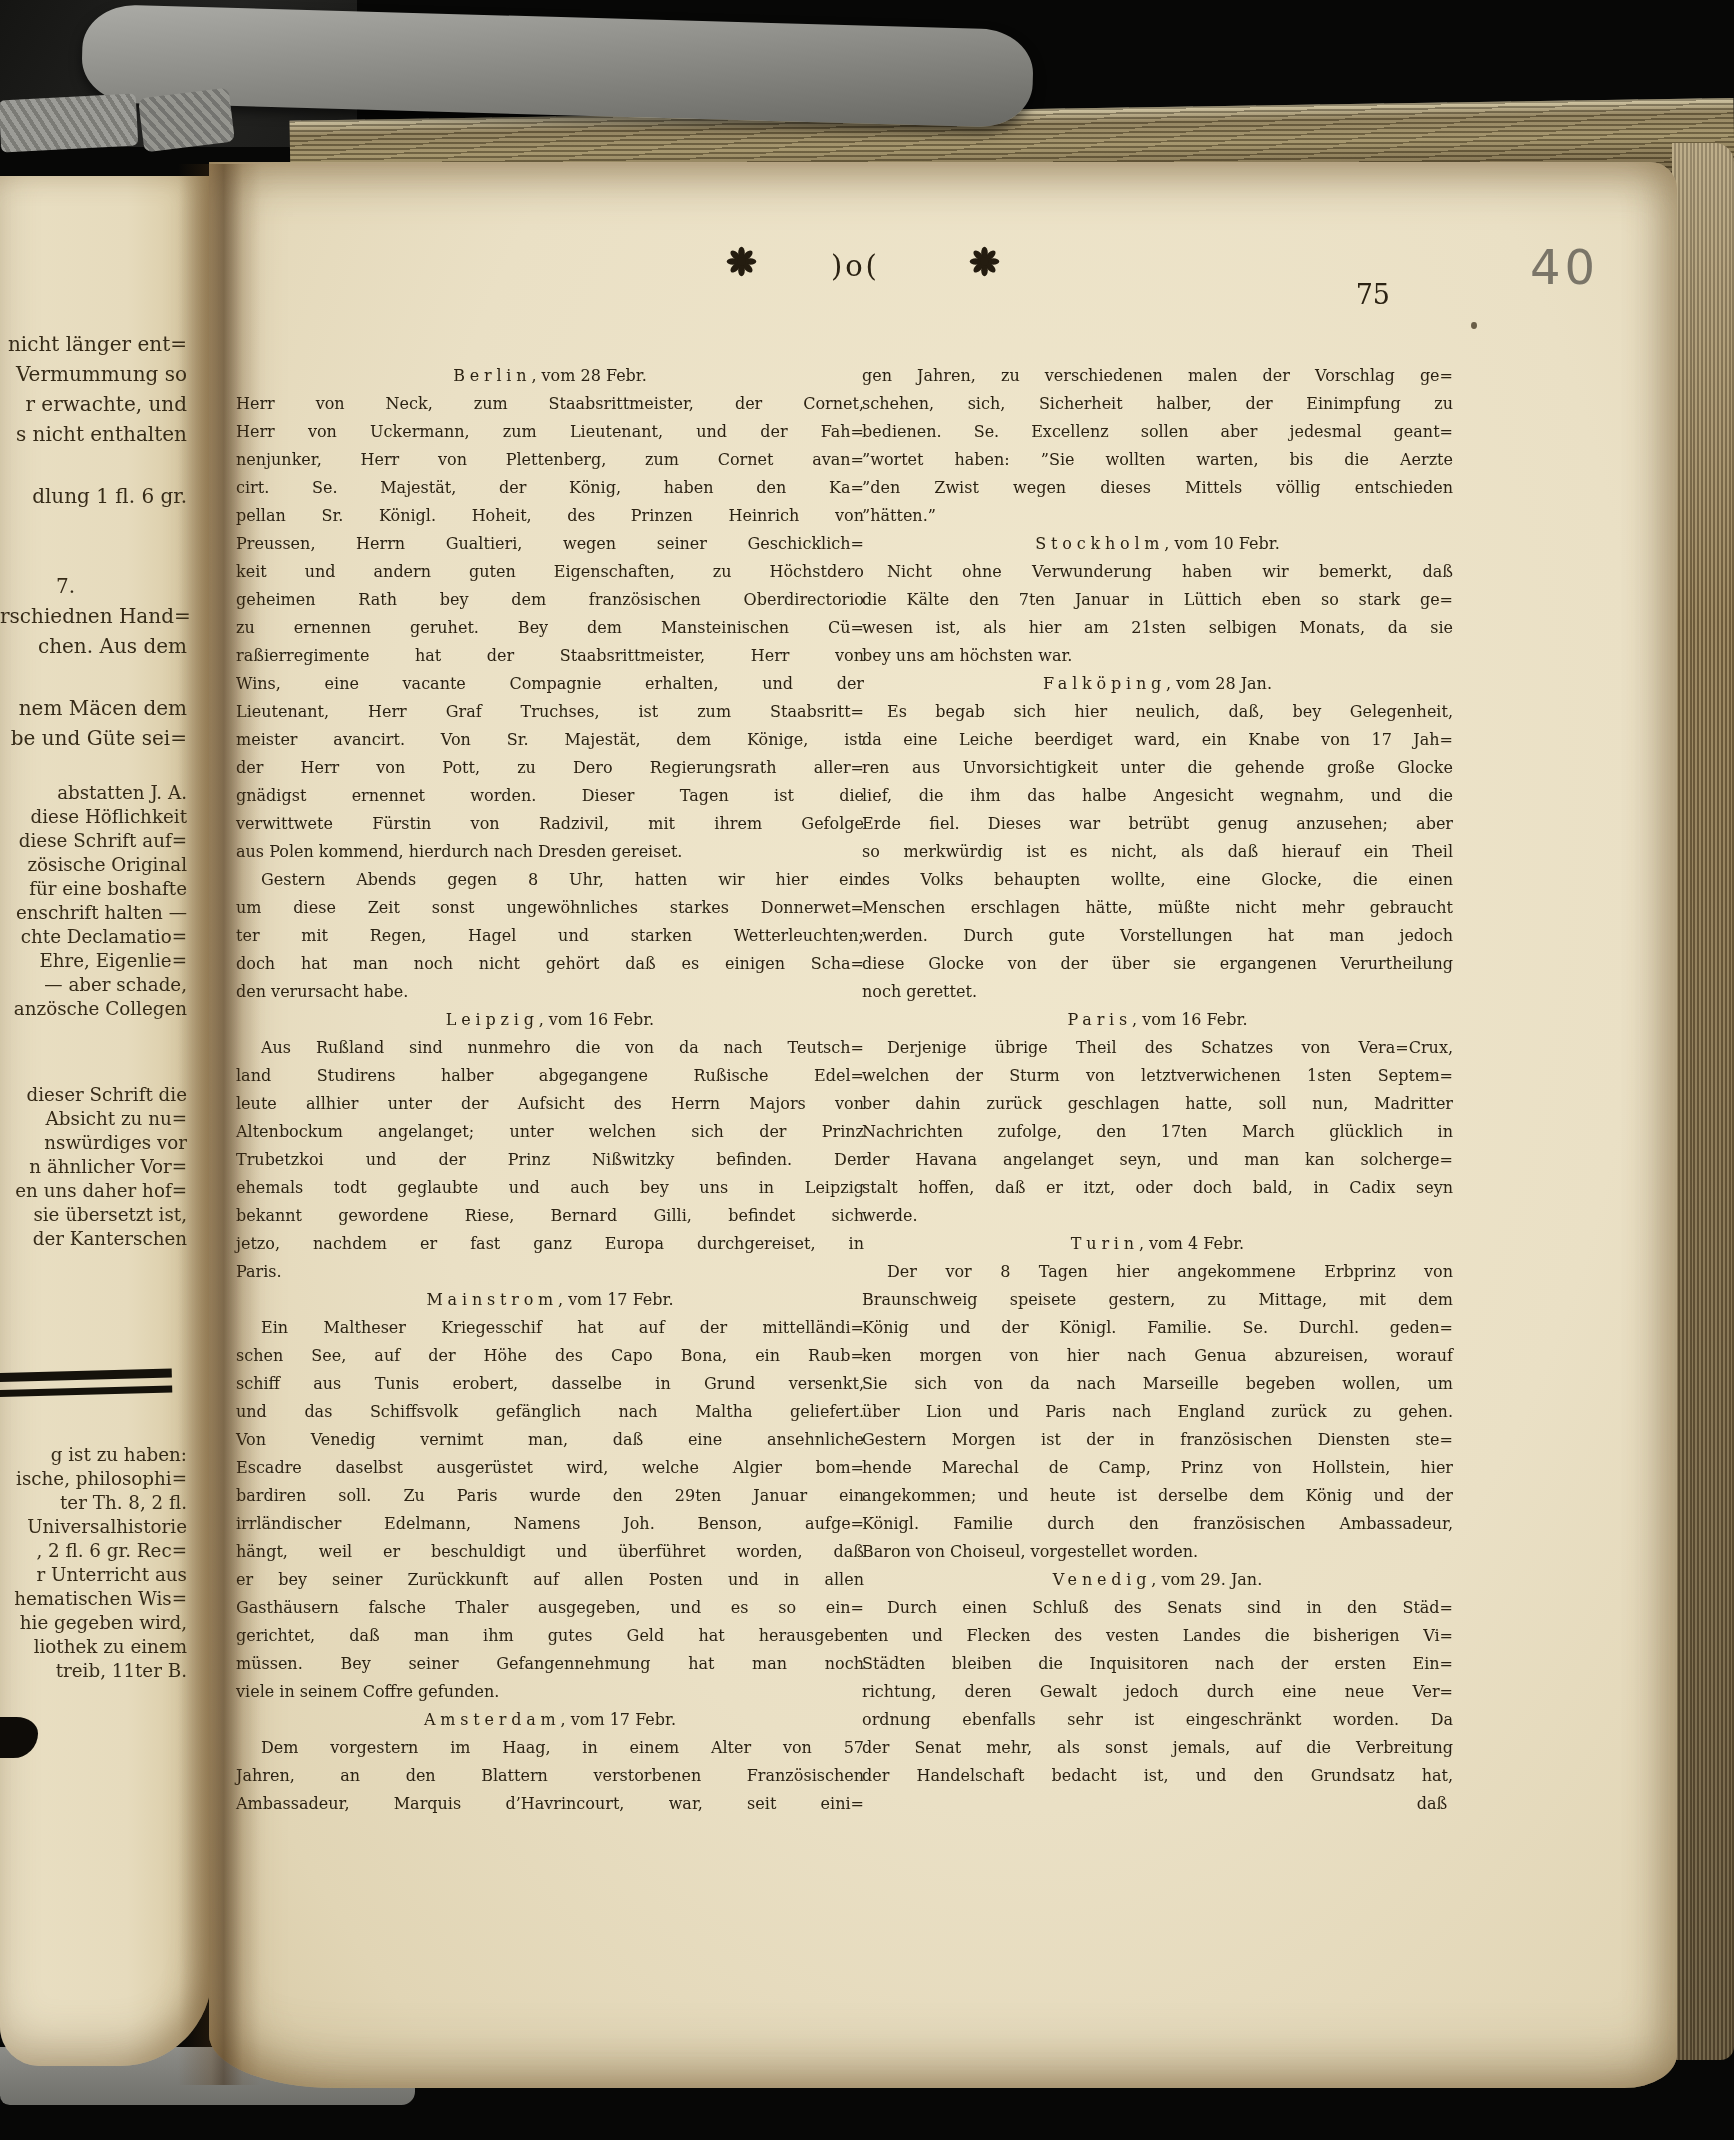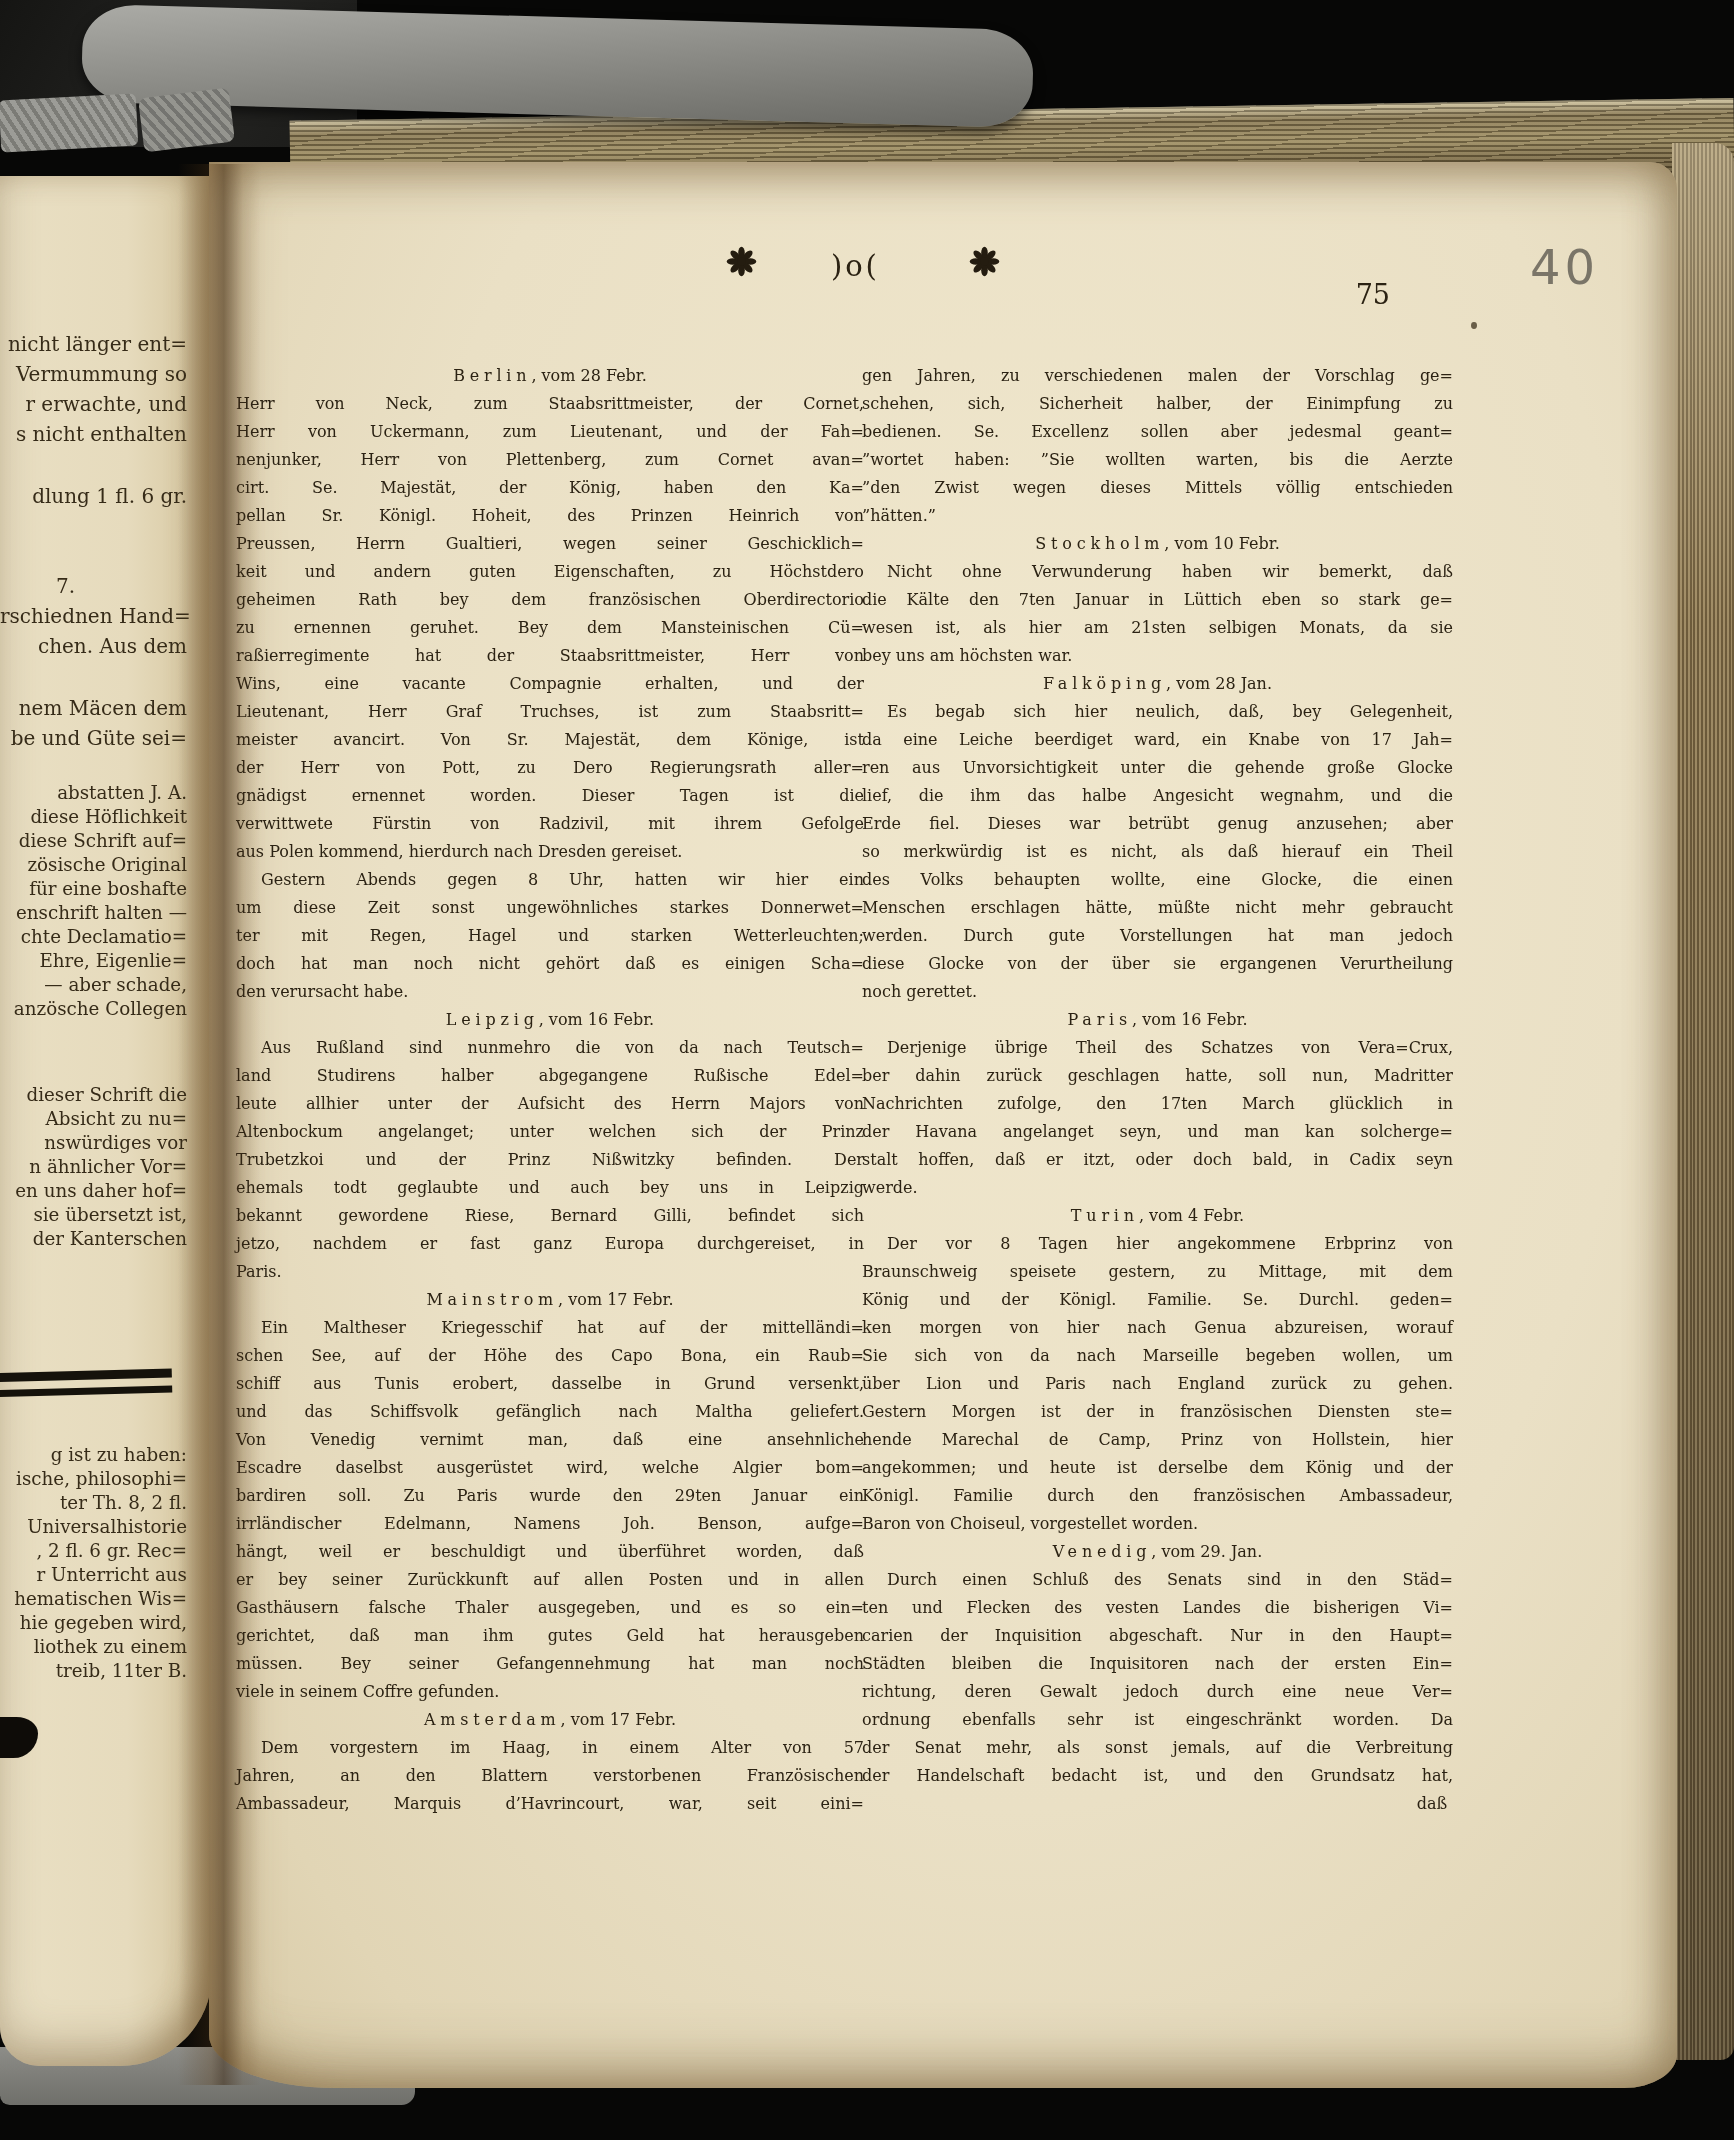--- a/index.html
+++ b/index.html
@@ -262,41 +262,41 @@
       <div class="text-line">lief, die ihm das halbe Angesicht wegnahm, und die</div>
       <div class="text-line">Erde fiel.  Dieses war betrübt genug anzusehen; aber</div>
       <div class="text-line">so merkwürdig ist es nicht, als daß hierauf ein Theil</div>
       <div class="text-line">des Volks behaupten wollte, eine Glocke, die einen</div>
       <div class="text-line">Menschen erschlagen hätte, müßte nicht mehr gebraucht</div>
       <div class="text-line">werden.  Durch gute Vorstellungen hat man jedoch</div>
       <div class="text-line">diese Glocke von der über sie ergangenen Verurtheilung</div>
       <div class="text-line par-end">noch gerettet.</div>
       <div class="section-heading"><span class="city">Paris</span><span>, vom 16 Febr.</span></div>
       <div class="text-line indent">Derjenige übrige Theil des Schatzes von Vera=Crux,</div>
+      <div class="text-line">welchen der Sturm von letztverwichenen 1sten Septem=</div>
       <div class="text-line">ber dahin zurück geschlagen hatte, soll nun, Madritter</div>
       <div class="text-line">Nachrichten zufolge, den 17ten March glücklich in</div>
       <div class="text-line">der Havana angelanget seyn, und man kan solcherge=</div>
       <div class="text-line">stalt hoffen, daß er itzt, oder doch bald, in Cadix seyn</div>
       <div class="text-line par-end">werde.</div>
       <div class="section-heading"><span class="city">Turin</span><span>, vom 4 Febr.</span></div>
       <div class="text-line indent">Der vor 8 Tagen hier angekommene Erbprinz von</div>
       <div class="text-line">Braunschweig speisete gestern, zu Mittage, mit dem</div>
       <div class="text-line">König und der Königl. Familie.  Se. Durchl. geden=</div>
       <div class="text-line">ken morgen von hier nach Genua abzureisen, worauf</div>
       <div class="text-line">Sie sich von da nach Marseille begeben wollen, um</div>
       <div class="text-line">über Lion und Paris nach England zurück zu gehen.</div>
       <div class="text-line">Gestern Morgen ist der in französischen Diensten ste=</div>
       <div class="text-line">hende Marechal de Camp, Prinz von Hollstein, hier</div>
       <div class="text-line">angekommen; und heute ist derselbe dem König und der</div>
       <div class="text-line">Königl. Familie durch den französischen Ambassadeur,</div>
       <div class="text-line par-end">Baron von Choiseul, vorgestellet worden.</div>
       <div class="section-heading"><span class="city">Venedig</span><span>, vom 29. Jan.</span></div>
       <div class="text-line indent">Durch einen Schluß des Senats sind in den Städ=</div>
       <div class="text-line">ten und Flecken des vesten Landes die bisherigen Vi=</div>
-      <div class="text-line">carien der Inquisition abgeschaft.  Nur in den Haupt=</div>
       <div class="text-line">Städten bleiben die Inquisitoren nach der ersten Ein=</div>
       <div class="text-line">richtung, deren Gewalt jedoch durch eine neue Ver=</div>
       <div class="text-line">ordnung ebenfalls sehr ist eingeschränkt worden.  Da</div>
       <div class="text-line">der Senat mehr, als sonst jemals, auf die Verbreitung</div>
       <div class="text-line">der Handelschaft bedacht ist, und den Grundsatz hat,</div>
       <div class="catchword">daß</div>
     </div>
 </div>
 
 <div class="gutter-shadow"></div>

